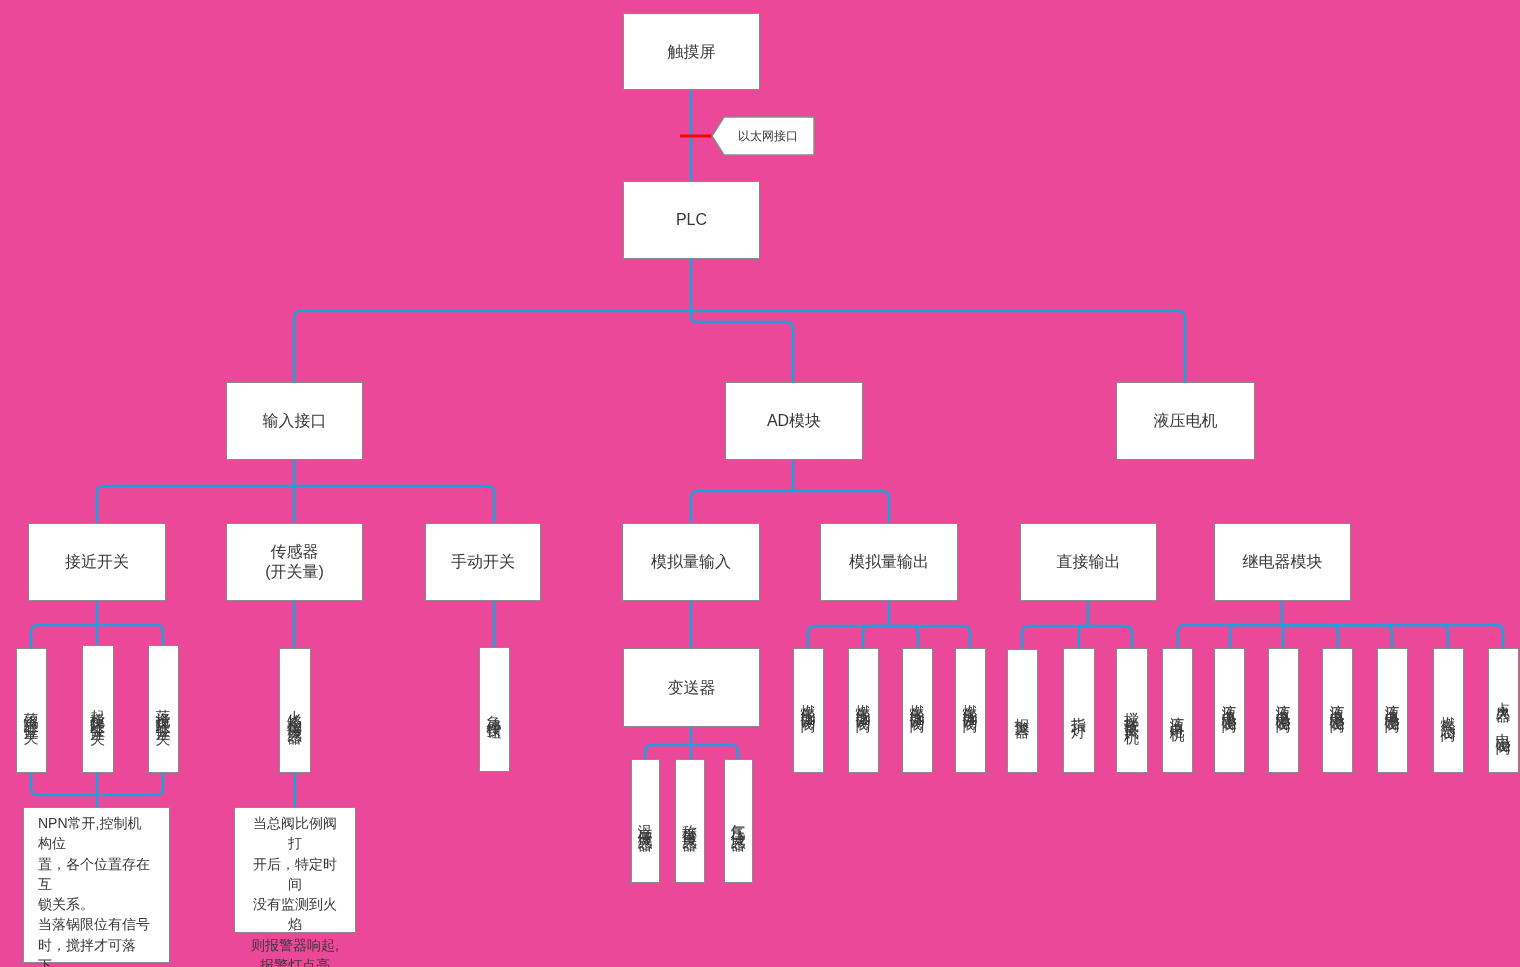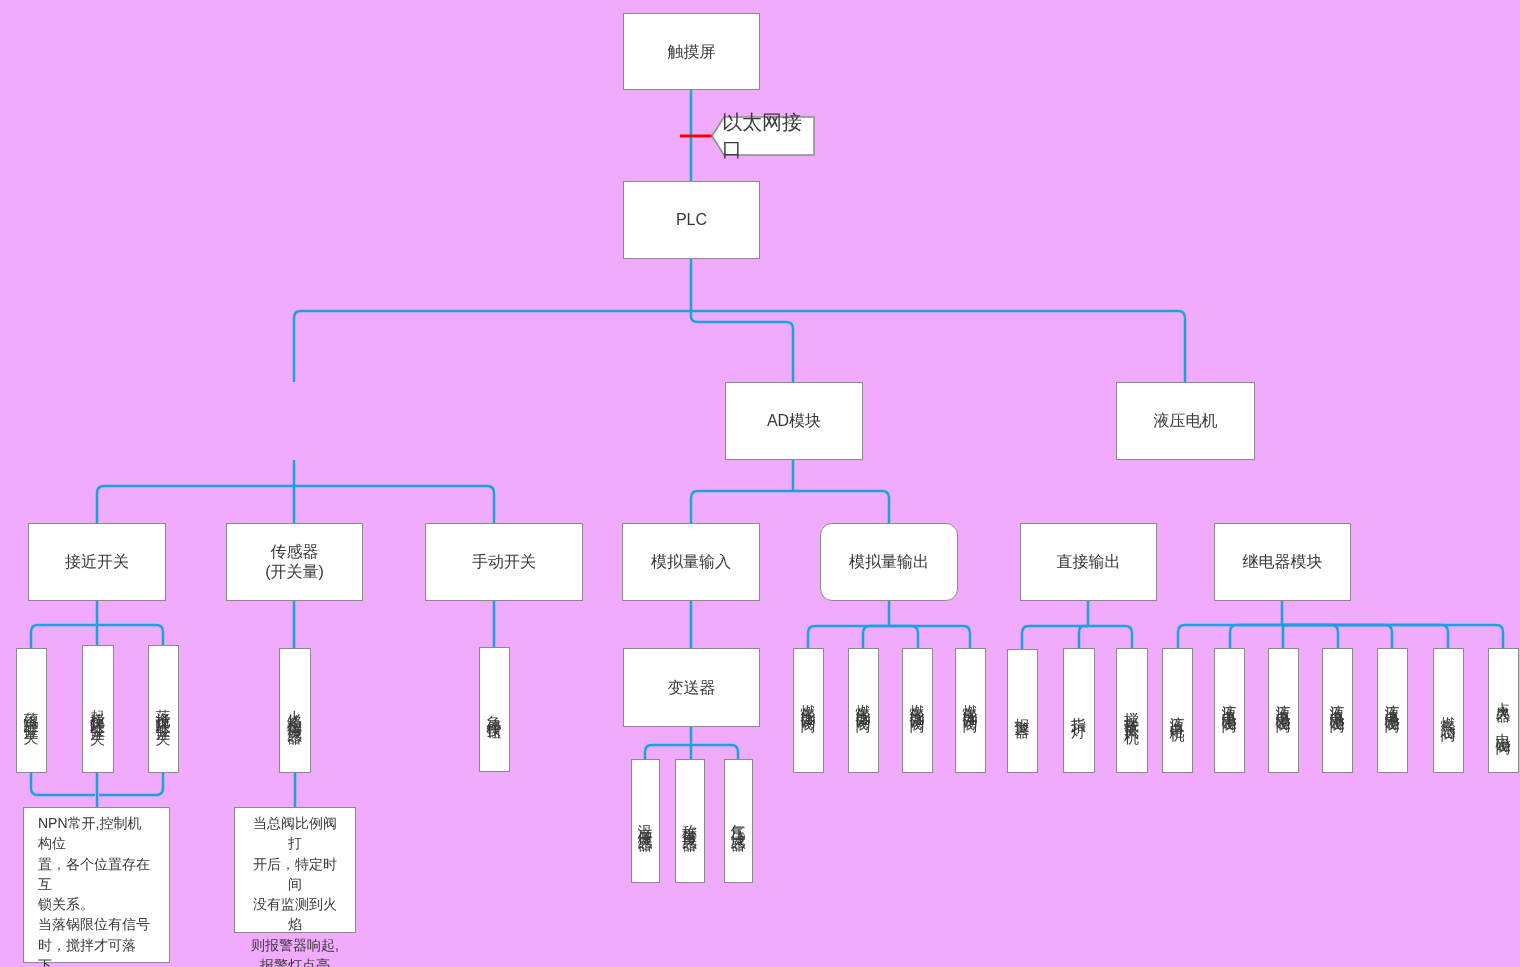--- a/index.html
+++ b/index.html
@@ -1,19 +1,19 @@
 <!DOCTYPE html>
 <html><head>
 <meta charset="utf-8">
 <style>
   html,body{margin:0;padding:0;background:#ffffff;}
   .canvas{
     position:relative;
     width:1520px;height:967px;
-    background:#f0abfc;
+    background:#ec4899;
     font-family:"Liberation Sans","DejaVu Sans",sans-serif;
     overflow:hidden;
   }
   #edge-layer{position:absolute;left:0;top:0;width:1520px;height:967px;}
   #node-layer{position:absolute;left:0;top:0;width:1520px;height:967px;}
   .node{
     position:absolute;
     box-sizing:border-box;
     background:#ffffff;
     border:1.5px solid #8a8a8a;
@@ -39,21 +39,21 @@
     line-height:1.45;
     white-space:pre-line;
     align-items:flex-start;
     justify-content:flex-start;
     padding:5px 14px;
   }
   .node.note.center{text-align:center;}
   #callout-label{
     position:absolute;
     display:flex;align-items:center;justify-content:center;
-    font-size:20px;color:#383838;
+    font-size:12px;color:#383838;
   }
 </style>
 </head>
 <body>
 
 <div class="canvas">
   <svg id="edge-layer" viewBox="0 0 1520 967">
       <path d="M 691 90 L 691 181" fill="none" stroke="#19A3DD" stroke-width="2.5" stroke-linecap="butt"></path>
       <path d="M 691 259 L 691 311" fill="none" stroke="#19A3DD" stroke-width="2.5" stroke-linecap="butt"></path>
       <path d="M 691 311 L 301 311 Q 294 311 294 318 L 294 382" fill="none" stroke="#19A3DD" stroke-width="2.5" stroke-linecap="butt"></path>
@@ -93,28 +93,29 @@
       <path d="M 1283 625 L 1283 648" fill="none" stroke="#19A3DD" stroke-width="2.5" stroke-linecap="butt"></path>
       <path d="M 1282 625 L 1331 625 Q 1338 625 1338 632 L 1338 648" fill="none" stroke="#19A3DD" stroke-width="2.5" stroke-linecap="butt"></path>
       <path d="M 1282 625 L 1385 625 Q 1392 625 1392 632 L 1392 648" fill="none" stroke="#19A3DD" stroke-width="2.5" stroke-linecap="butt"></path>
       <path d="M 1282 625 L 1441 625 Q 1448 625 1448 632 L 1448 648" fill="none" stroke="#19A3DD" stroke-width="2.5" stroke-linecap="butt"></path>
       <path d="M 1282 625 L 1496 625 Q 1503 625 1503 632 L 1503 648" fill="none" stroke="#19A3DD" stroke-width="2.5" stroke-linecap="butt"></path>
       <path d="M 680 136 L 712 136" fill="none" stroke="#FF0000" stroke-width="3" stroke-linecap="butt"></path>
     </svg>
   <div id="node-layer">
       <div class="node box" style="left: 623px; top: 13px; width: 137px; height: 77px;"><span>触摸屏</span></div>
       <div class="node box" style="left: 623px; top: 181px; width: 137px; height: 78px;"><span>PLC</span></div>
+      <div class="node box" style="left: 226px; top: 382px; width: 137px; height: 78px;"><span>输入接口</span></div>
       <div class="node box" style="left: 725px; top: 382px; width: 138px; height: 78px;"><span>AD模块</span></div>
       <div class="node box" style="left: 1116px; top: 382px; width: 139px; height: 78px;"><span>液压电机</span></div>
       <div class="node box" style="left: 28px; top: 523px; width: 138px; height: 78px;"><span>接近开关</span></div>
       <div class="node box" style="left: 226px; top: 523px; width: 137px; height: 78px;"><span>传感器
 (开关量)</span></div>
-      <div class="node box" style="left: 425px; top: 523px; width: 158px; height: 78px;"><span>手动开关</span></div>
+      <div class="node box" style="left: 425px; top: 523px; width: 116px; height: 78px;"><span>手动开关</span></div>
       <div class="node box" style="left: 622px; top: 523px; width: 138px; height: 78px; align-items: center;"><span>模拟量输入</span></div>
-      <div class="node box" style="left: 820px; top: 523px; width: 138px; height: 78px; border-radius: 12px;"><span>模拟量输出</span></div>
+      <div class="node box" style="left: 820px; top: 523px; width: 138px; height: 78px;"><span>模拟量输出</span></div>
       <div class="node box" style="left: 1020px; top: 523px; width: 137px; height: 78px;"><span>直接输出</span></div>
       <div class="node box" style="left: 1214px; top: 523px; width: 137px; height: 78px;"><span>继电器模块</span></div>
       <div class="node box" style="left: 623px; top: 648px; width: 137px; height: 79px;"><span>变送器</span></div>
       <div class="node vbox" style="left: 16px; top: 648px; width: 31px; height: 125px;">
         <span>落锅限位开关</span>
       </div>
       <div class="node vbox" style="left: 82px; top: 645px; width: 32px; height: 128px;">
         <span>起搅拌限位开关</span>
       </div>
       <div class="node vbox" style="left: 148px; top: 645px; width: 31px; height: 128px;">

